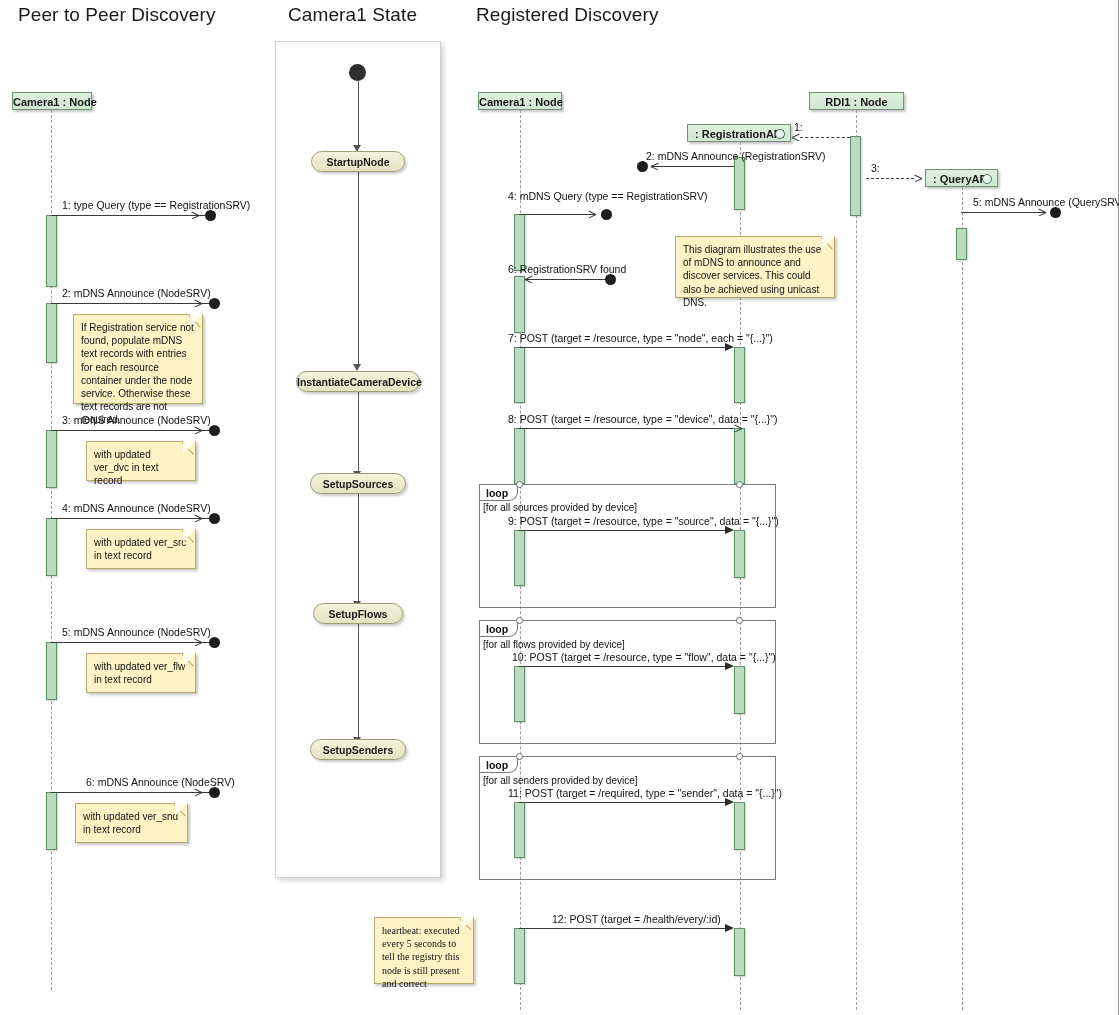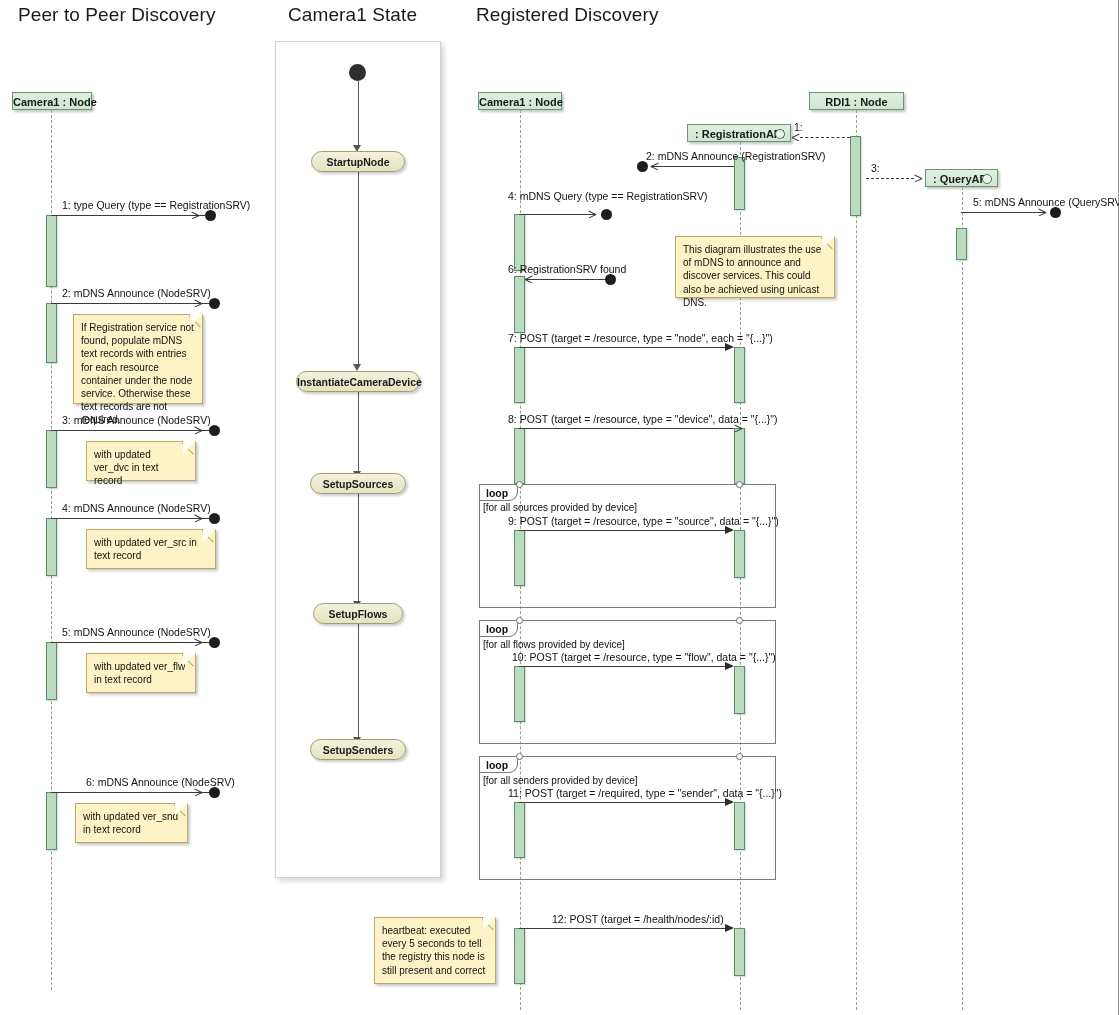--- a/index.html
+++ b/index.html
@@ -297,21 +297,21 @@
       </span>
     <span>with updated ver_dvc in text record</span>
   </div>
 
   <div class="activation" style="left:46px; top:518px; height:58px;"></div>
   <div class="msg-label" style="left:62px; top:502px;">4: mDNS Announce (NodeSRV)</div>
   <div class="msg-line" style="left:51px; top:518px; width:158px;"></div>
   <div class="stick r-up" style="left:194px; top:518px;"></div>
   <div class="stick r-dn" style="left:194px; top:518px;"></div>
   <div class="lost-ball" style="left:209px; top:513px;"></div>
-  <div class="note" style="left:86px; top:529px; width:130px; height:40px;">
+  <div class="note" style="left:86px; top:529px; width:110px; height:40px;">
     <span class="fold">
         <i></i>
       </span>
     <span>with updated ver_src in text record</span>
   </div>
 
   <div class="activation" style="left:46px; top:642px; height:58px;"></div>
   <div class="msg-label" style="left:62px; top:626px;">5: mDNS Announce (NodeSRV)</div>
   <div class="msg-line" style="left:51px; top:642px; width:158px;"></div>
   <div class="stick r-up" style="left:194px; top:642px;"></div>
@@ -469,24 +469,24 @@
   <div class="gate" style="left:516px; top:753px;"></div>
   <div class="gate" style="left:736px; top:753px;"></div>
   <div class="activation" style="left:514px; top:802px; height:56px;"></div>
   <div class="activation" style="left:734px; top:802px; height:48px;"></div>
   <div class="msg-label" style="left:508px; top:787px;">11: POST (target = /required, type = "sender", data = "{...}")</div>
   <div class="msg-line" style="left:519px; top:802px; width:213px;"></div>
   <div class="arrow-solid-right" style="left:725px; top:797.5px;"></div>
 
   <div class="activation" style="left:514px; top:928px; height:56px;"></div>
   <div class="activation" style="left:734px; top:928px; height:48px;"></div>
-  <div class="msg-label" style="left:552px; top:913px;">12: POST (target = /health/nodes/:id)</div>
+  <div class="msg-label" style="left:552px; top:913px;">12: POST (target = /health/every/:id)</div>
   <div class="msg-line" style="left:519px; top:928px; width:213px;"></div>
   <div class="arrow-solid-right" style="left:725px; top:923.5px;"></div>
 
-  <div class="note" style="left:374px; top:917px; width:122px; height:67px;">
+  <div class="note" style="left:374px; top:917px; width:100px; height:67px;font-family:Liberation Serif, serif;">
     <span class="fold">
         <i></i>
       </span>
     <span>heartbeat: executed every 5 seconds to tell the registry this node is still present and correct</span>
   </div>
 
 </div>
 
 </body></html>

